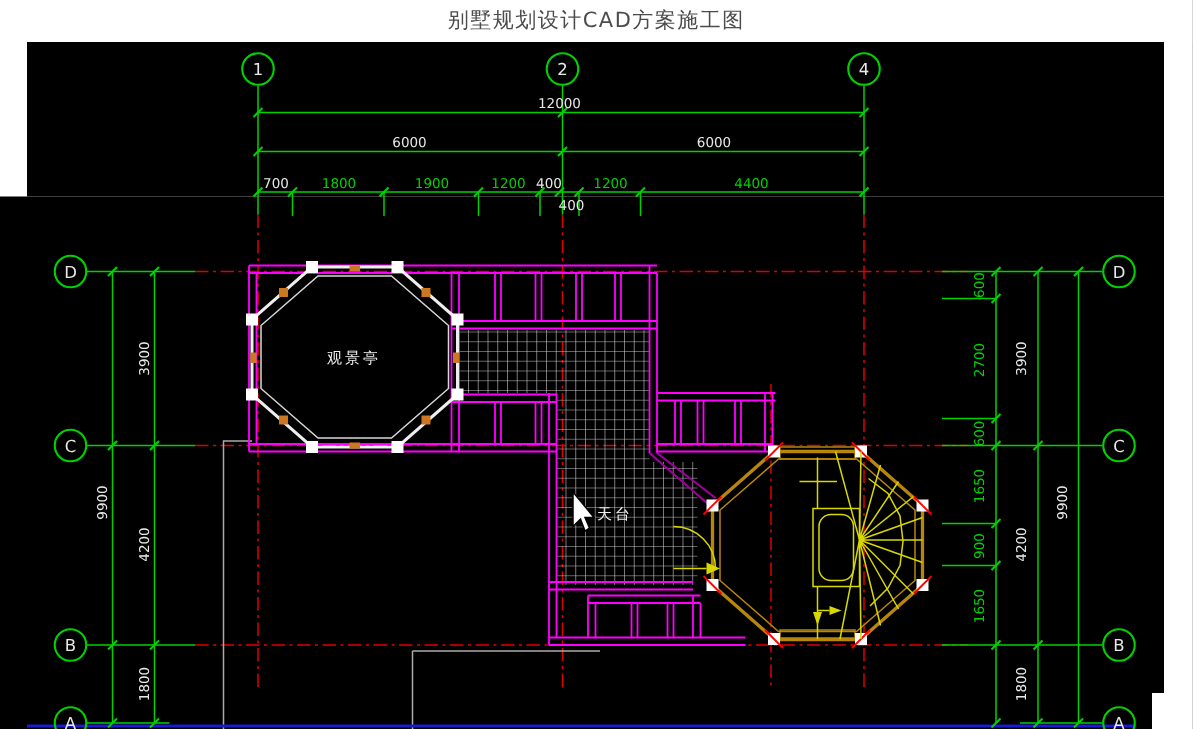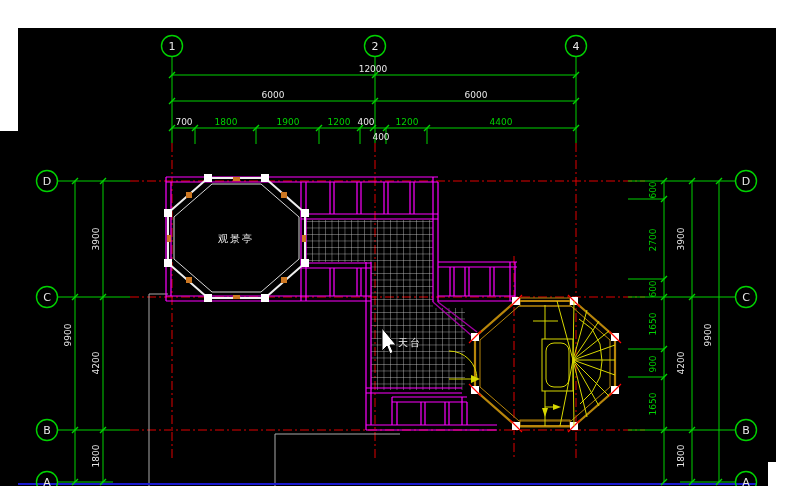--- a/index.html
+++ b/index.html
@@ -13,20 +13,23 @@
   .dimw{fill:#e8e8e8;font-size:9px;}
   .dimg{fill:#00d200;font-size:9px;}
   .bub{fill:#e8e8e8;font-size:11px;}
   .plab{fill:#f0f0f0;font-size:10px;letter-spacing:2px;}
 </style>
 </head>
 <body>
 
 <div id="stage">
 
+  <div id="title-bar">
+    <span class="t">别墅规划设计CAD方案施工图</span>
+  </div>
 
   <svg width="795" height="486" viewBox="0 0 795 486">
 
     <g>
       <rect x="18" y="28" width="758" height="103" fill="#000"></rect>
       <rect x="0" y="131" width="776" height="331" fill="#000"></rect>
       <rect x="0" y="462" width="768" height="24" fill="#000"></rect>
     </g>
 
     <defs>

